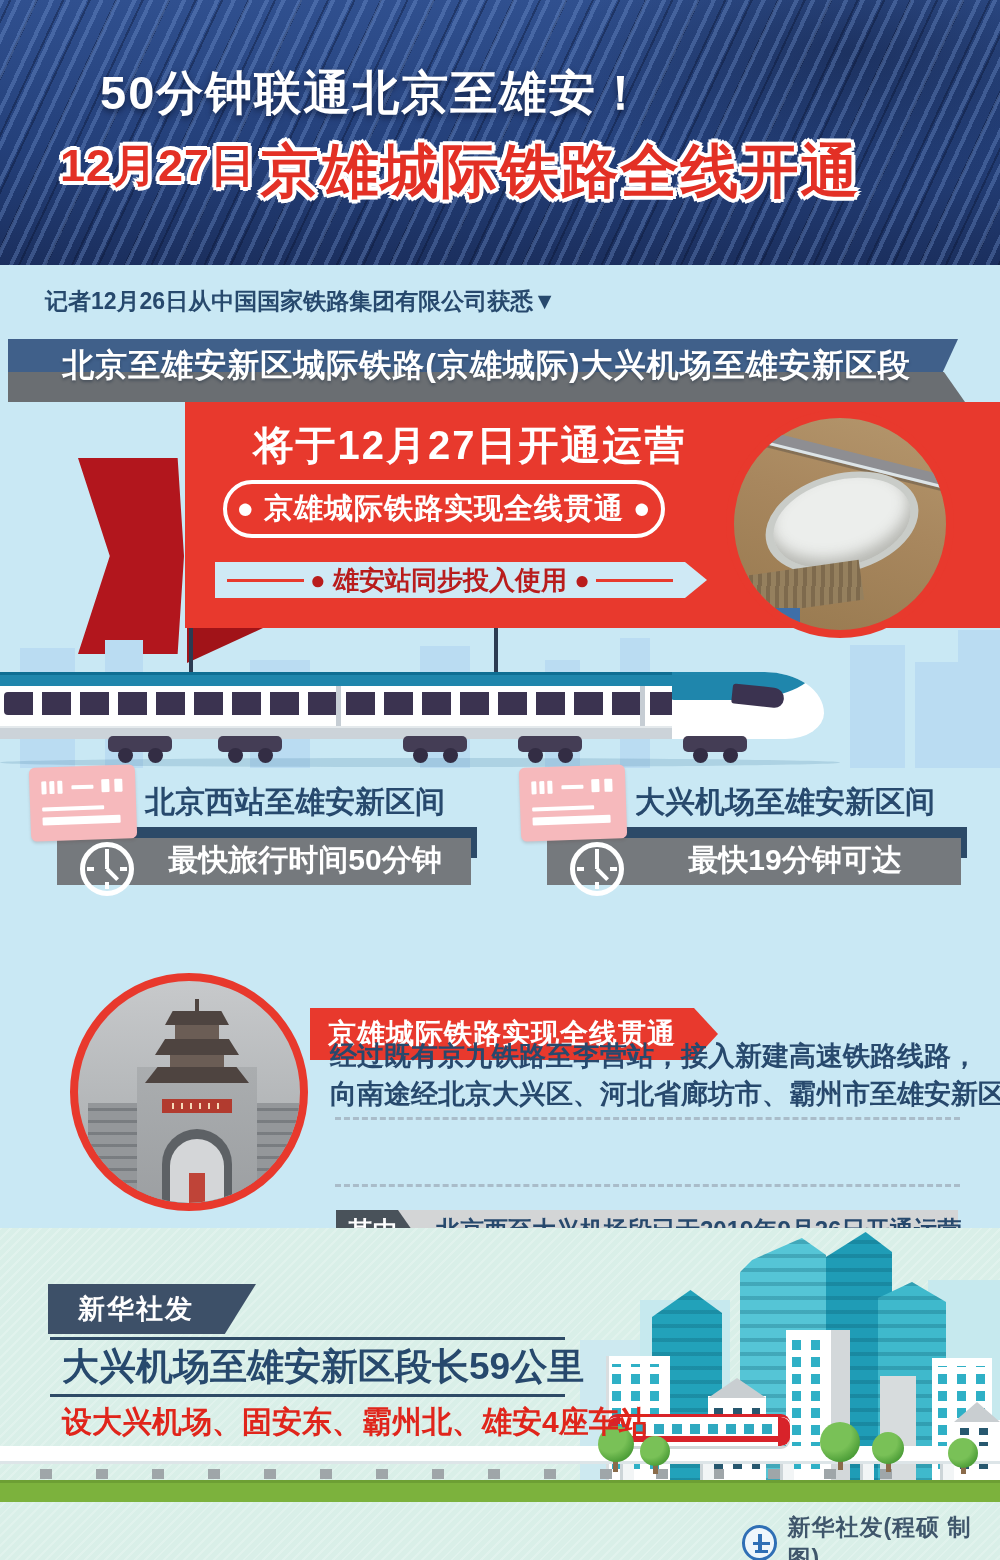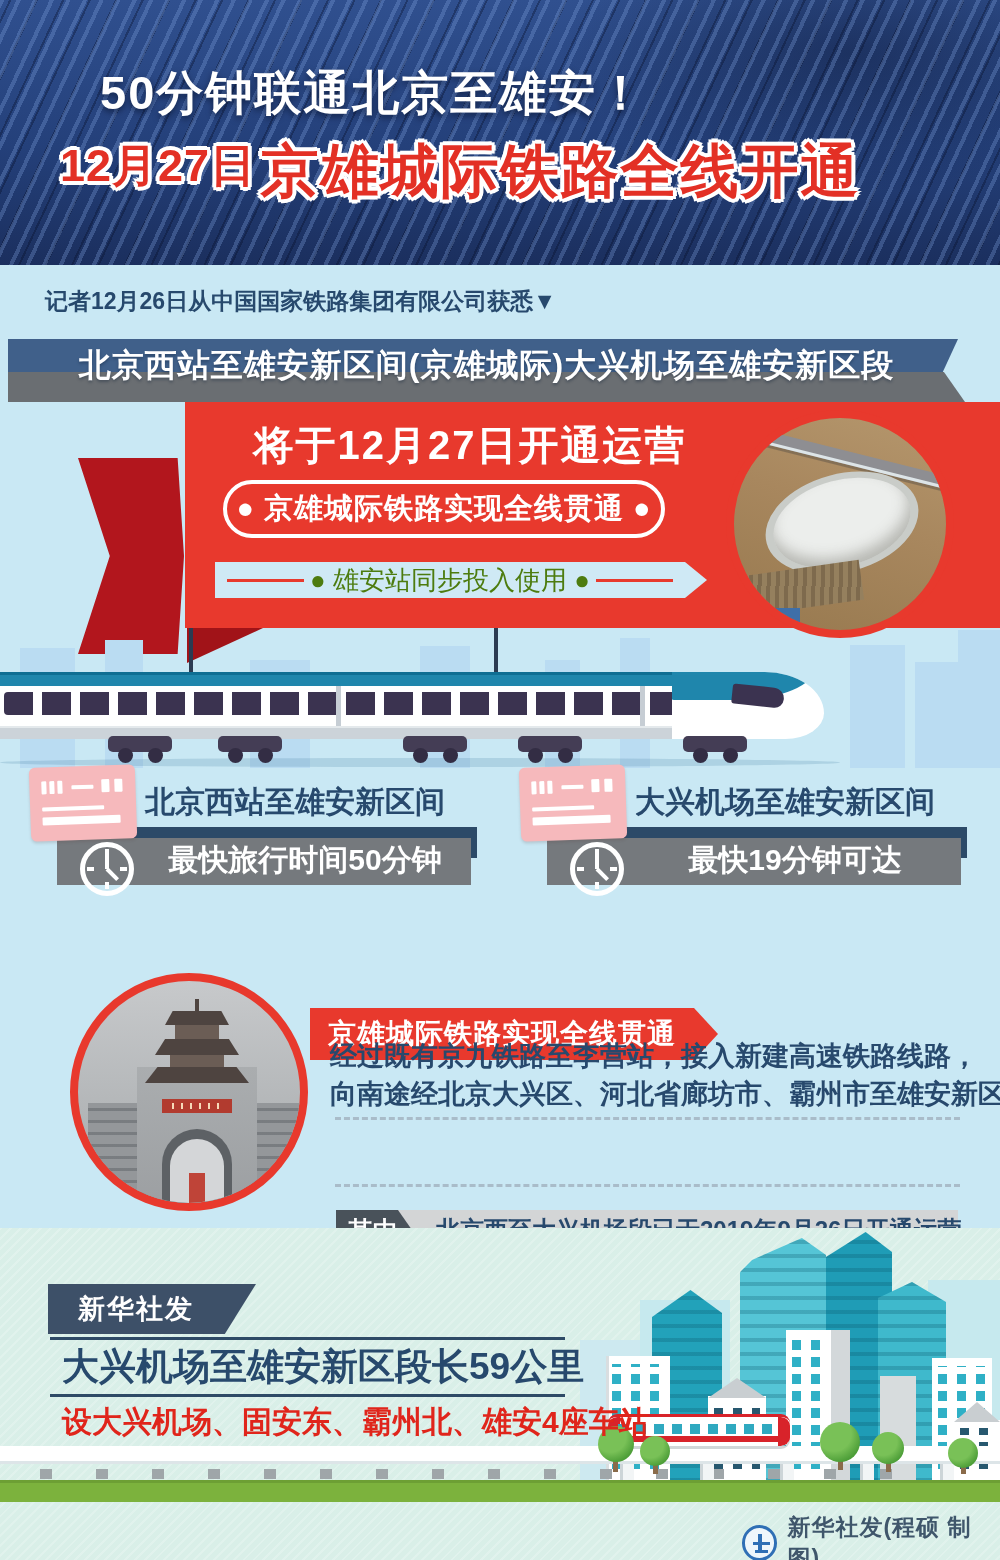--- a/index.html
+++ b/index.html
@@ -39,21 +39,21 @@
   .panel{left:185px;top:402px;width:943px;height:226px;background:#e8392d;}
   .panel-tail{left:187px;top:628px;width:76px;height:35px;background:#a11318;
     clip-path:polygon(0 0,100% 0,0 100%);}
   .announce-title{left:50px;top:16px;width:470px;text-align:center;font-size:40px;font-weight:900;color:#fff;letter-spacing:2px;}
   .announce-pill{left:38px;top:78px;width:442px;height:58px;border:4px solid #fff;border-radius:30px;
     display:flex;align-items:center;justify-content:center;font-size:29px;font-weight:900;color:#fff;letter-spacing:1px;}
   .announce-strip{left:30px;top:160px;width:492px;height:36px;background:#cfe9f5;
     clip-path:polygon(0 0,calc(100% - 22px) 0,100% 50%,calc(100% - 22px) 100%,0 100%);
     display:flex;align-items:center;padding:0 34px 0 12px;}
   .announce-strip .line{flex:1;height:3px;background:#e8392d;}
-  .announce-strip .txt{font-size:26px;font-weight:400;color:#4d7c0f;margin:0 6px;white-space:nowrap;}
+  .announce-strip .txt{font-size:26px;font-weight:700;color:#b91c1c;margin:0 6px;white-space:nowrap;}
   .station-photo{left:541px;top:8px;width:228px;height:228px;border:8px solid #e8392d;border-radius:50%;
     overflow:hidden;background:linear-gradient(200deg,#b5976d 0%,#a8875e 45%,#97794f 100%);}
   .station-photo .viaduct{position:absolute;left:-14px;top:34px;width:260px;height:13px;background:#8e8e92;
     transform:rotate(14deg);box-shadow:0 3px 0 rgba(60,60,60,.35);}
   .station-photo .roof-sh{position:absolute;left:30px;top:56px;width:156px;height:98px;background:#c9ccc8;border-radius:50%;transform:rotate(-15deg);}
   .station-photo .roof{position:absolute;left:38px;top:62px;width:140px;height:86px;background:#eceeec;border-radius:50%;transform:rotate(-15deg);
     box-shadow:inset 0 -10px 14px rgba(120,120,110,.45);}
   .station-photo .yard{position:absolute;left:8px;top:150px;width:120px;height:40px;background:repeating-linear-gradient(100deg,#7e6a4d 0 4px,#95805e 4px 9px);transform:rotate(-8deg);}
   .station-photo .tarp{position:absolute;left:40px;top:190px;width:26px;height:14px;background:#3f6fa8;}
 
@@ -175,21 +175,21 @@
     <div class="abs hero-line2">
       <span class="stroke-red hero-date">12月27日</span>
       <span class="stroke-red hero-title2">京雄城际铁路全线开通</span>
     </div>
   </div>
 
   <div class="abs intro">记者12月26日从中国国家铁路集团有限公司获悉▼</div>
 
   <div class="abs ribbon-grey"></div>
   <div class="abs ribbon-blue"></div>
-  <div class="abs ribbon-text">北京西站至雄安新区间(京雄城际)大兴机场至雄安新区段</div>
+  <div class="abs ribbon-text">北京至雄安新区城际铁路(京雄城际)大兴机场至雄安新区段</div>
 
   <div class="abs chevron"></div>
   <div class="abs panel-tail"></div>
   <div class="abs pole" style="left:189px;top:628px;height:56px;"></div>
   <div class="abs pole" style="left:494px;top:628px;height:52px;"></div>
   <div class="abs panel">
     <div class="abs announce-title">将于12月27日开通运营</div>
     <div class="abs announce-pill">● 京雄城际铁路实现全线贯通 ●</div>
     <div class="abs announce-strip">
       <span class="line"></span>

